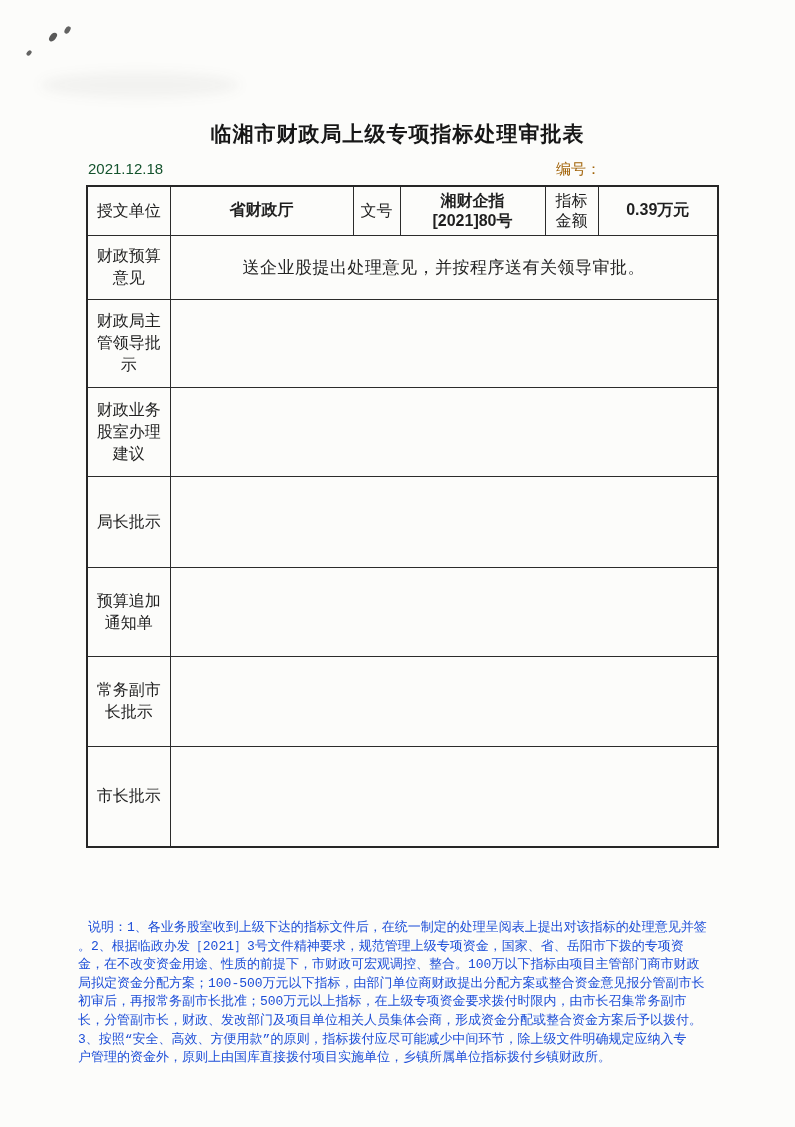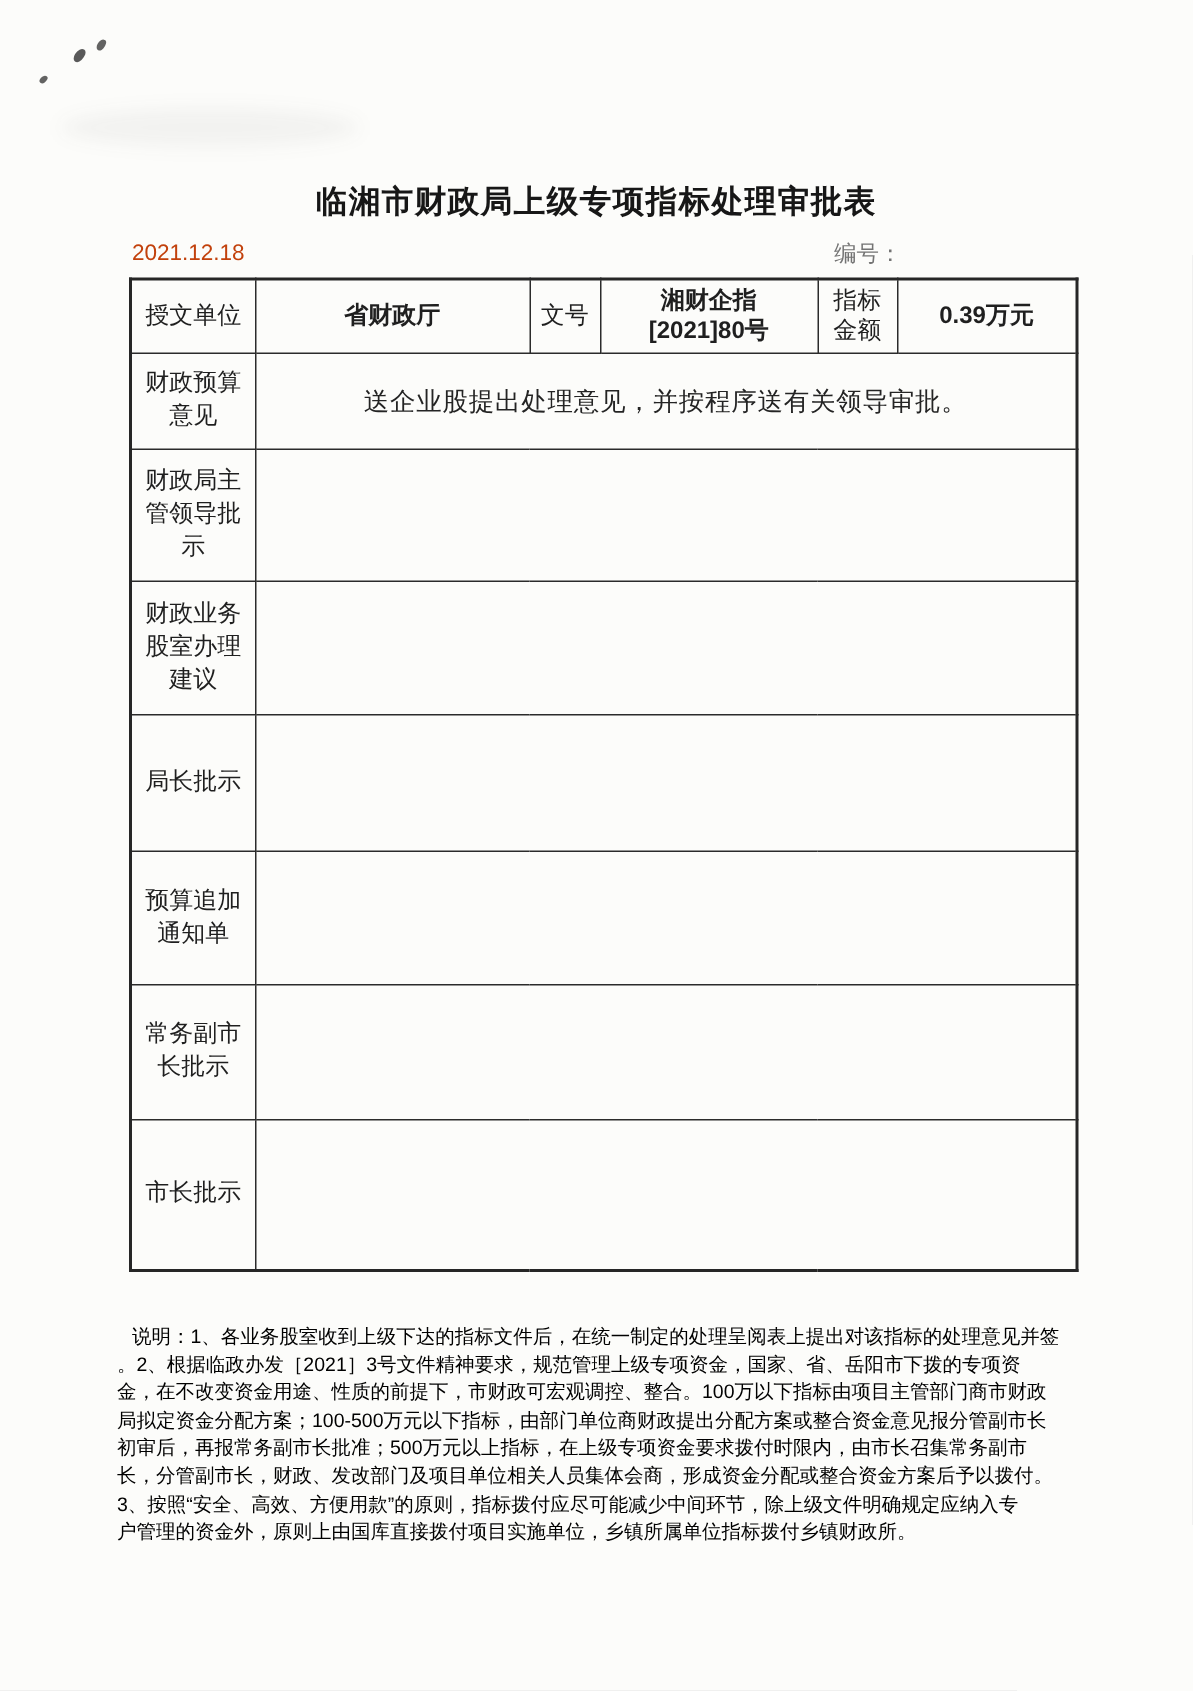--- a/index.html
+++ b/index.html
@@ -20,22 +20,22 @@
   .speck.s2 { left:50px; top:32px; width:6px; height:10px; transform:rotate(32deg); opacity:.85; }
   .speck.s3 { left:65px; top:26px; width:5px; height:8px; transform:rotate(28deg); opacity:.8; }
   .smudge { position:absolute; left:40px; top:72px; width:200px; height:26px;
             background:rgba(60,60,60,.05); border-radius:50%; filter:blur(6px); }
 
   .doc-title {
     position:absolute; left:0; top:120px; width:100%;
     text-align:center; font-size:21px; font-weight:bold;
     letter-spacing:1px; color:#171717;
   }
-  .meta-date { position:absolute; left:88px; top:160px; font-size:15px; color:#c2410c; }
-  .meta-serial { position:absolute; left:556px; top:160px; font-size:15px; color:#737373; }
+  .meta-date { position:absolute; left:88px; top:160px; font-size:15px; color:#14532d; }
+  .meta-serial { position:absolute; left:556px; top:160px; font-size:15px; color:#a16207; }
 
   table.approval {
     position:absolute; left:86px; top:185px;
     width:631px; table-layout:fixed;
     border-collapse:collapse;
     border:2px solid #262626;
   }
   table.approval td {
     border:1.5px solid #2b2b2b;
     vertical-align:middle;
@@ -50,23 +50,23 @@
   .content-big {
     font-size:19px; font-weight:bold; line-height:29px;
     max-width:490px; margin:0 auto; text-align:center; color:#161616;
   }
   .content-mid {
     font-family:"Liberation Serif","DejaVu Serif",serif;
     font-size:17px; color:#242424; letter-spacing:.5px;
   }
 
   .notes {
-    position:absolute; left:78px; top:882px; width:648px;
-    font-family:Liberation Sans, sans-serif;
-    font-size:13px; line-height:18.6px; color:#000000;
+    position:absolute; left:78px; top:919px; width:648px;
+    font-family:Liberation Mono, monospace;
+    font-size:13px; line-height:18.6px; color:#1d4ed8;
   }
   .notes .nline { white-space:nowrap; }
   .notes .nline:first-child { padding-left:10px; }
 </style>
 </head>
 <body>
 
 <div class="page">
 
   <span class="speck s1"></span>

